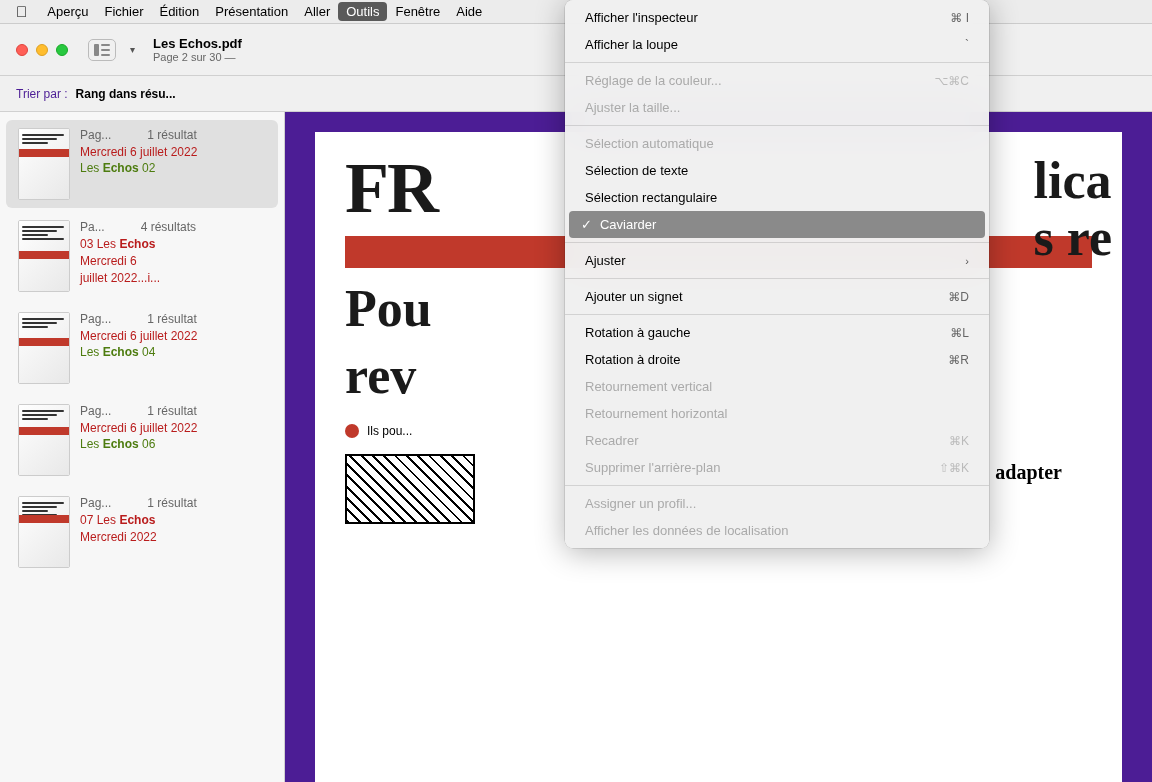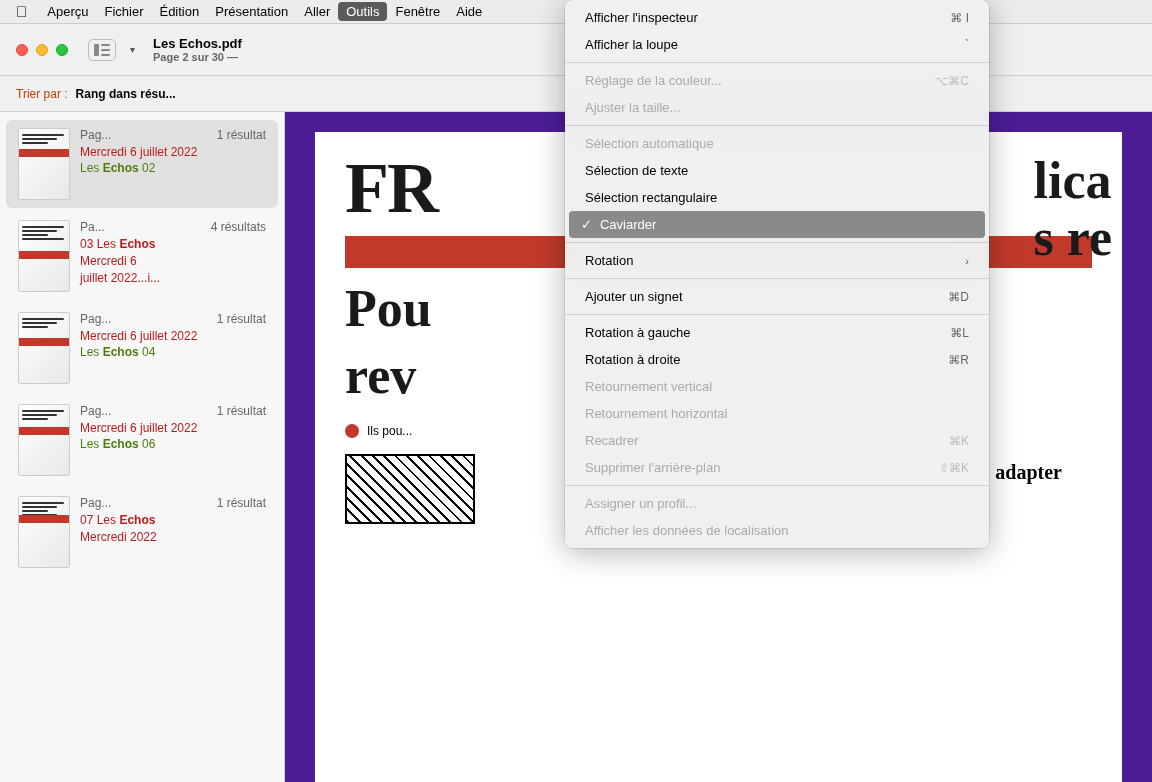--- a/index.html
+++ b/index.html
@@ -103,42 +103,41 @@
       margin-left: 4px;
     }
     .file-name {
       font-size: 13px;
       font-weight: 600;
       color: #000;
     }
     .file-page {
       font-size: 11px;
       color: #666;
-      font-weight: bold;
     }
 
     
     .main-area {
       display: flex;
       height: calc(100% - 52px - 36px);
     }
 
     
     .toolbar {
       height: 36px;
       background: #f0f0f0;
       border-bottom: 1px solid #d0d0d0;
       display: flex;
       align-items: center;
       padding: 0 16px;
       gap: 8px;
     }
     .sort-label {
       font-size: 12px;
-      color: #c2410c;
+      color: #4c1d95;
     }
     .sort-value {
       font-size: 12px;
       font-weight: 600;
       color: #000;
     }
 
     
     .sidebar {
       width: 285px;
@@ -200,22 +199,22 @@
     }
     .thumb-line.short { width: 60%; }
     .thumb-line.medium { width: 80%; }
     .thumb-line.long { width: 95%; }
 
     .item-meta {
       flex: 1;
     }
     .item-header {
       display: flex;
-      justify-content: space-between;
       margin-bottom: 2px;
+      gap: 36px;
     }
     .item-page {
       font-size: 12px;
       color: #666;
     }
     .item-results {
       font-size: 12px;
       color: #666;
     }
     .item-date {
@@ -584,21 +583,21 @@
     <div class="menu-item highlighted has-check">
       <div class="menu-item-left">
         <span class="checkmark">✓</span>
         <span>Caviarder</span>
       </div>
     </div>
 
     <div class="menu-separator"></div>
 
     <div class="menu-item">
-      <span>Rotation</span>
+      <span>Ajuster</span>
       <span class="menu-arrow">›</span>
     </div>
 
     <div class="menu-separator"></div>
 
     <div class="menu-item">
       <span>Ajouter un signet</span>
       <span class="menu-shortcut">⌘D</span>
     </div>
 

